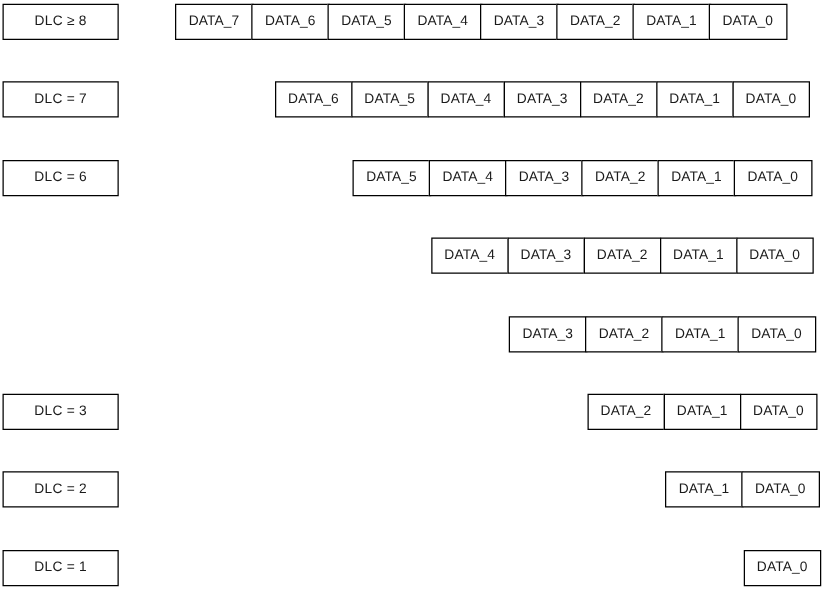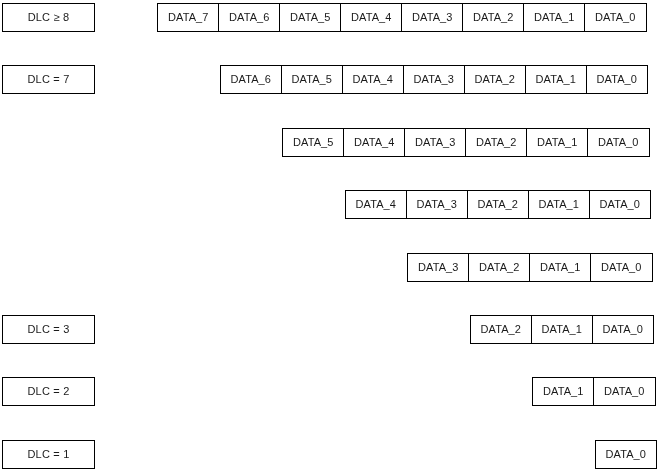--- a/index.html
+++ b/index.html
@@ -73,21 +73,21 @@
   .data-cell:first-child {
     margin-left: 0;
   }
 </style>
 </head>
 <body>
 
 <div id="diagram">
     <div class="row" style="top: 3px;">
       <div class="dlc-box">DLC ≥ 8</div>
-      <div class="data-strip" style="left: 157px; width: 500px;">
+      <div class="data-strip" style="left: 140px; width: 500px;">
         <div class="data-cell">DATA_7</div>
         <div class="data-cell">DATA_6</div>
         <div class="data-cell">DATA_5</div>
         <div class="data-cell">DATA_4</div>
         <div class="data-cell">DATA_3</div>
         <div class="data-cell">DATA_2</div>
         <div class="data-cell">DATA_1</div>
         <div class="data-cell">DATA_0</div>
       </div>
     </div>
@@ -97,20 +97,21 @@
         <div class="data-cell">DATA_6</div>
         <div class="data-cell">DATA_5</div>
         <div class="data-cell">DATA_4</div>
         <div class="data-cell">DATA_3</div>
         <div class="data-cell">DATA_2</div>
         <div class="data-cell">DATA_1</div>
         <div class="data-cell">DATA_0</div>
       </div>
     </div>
     <div class="row" style="top: 127.8px;">
+      <div class="dlc-box">DLC = 6</div>
       <div class="data-strip" style="left: 282px; width: 375px;">
         <div class="data-cell">DATA_5</div>
         <div class="data-cell">DATA_4</div>
         <div class="data-cell">DATA_3</div>
         <div class="data-cell">DATA_2</div>
         <div class="data-cell">DATA_1</div>
         <div class="data-cell">DATA_0</div>
       </div>
     </div>
     <div class="row" style="top: 190.2px;">

